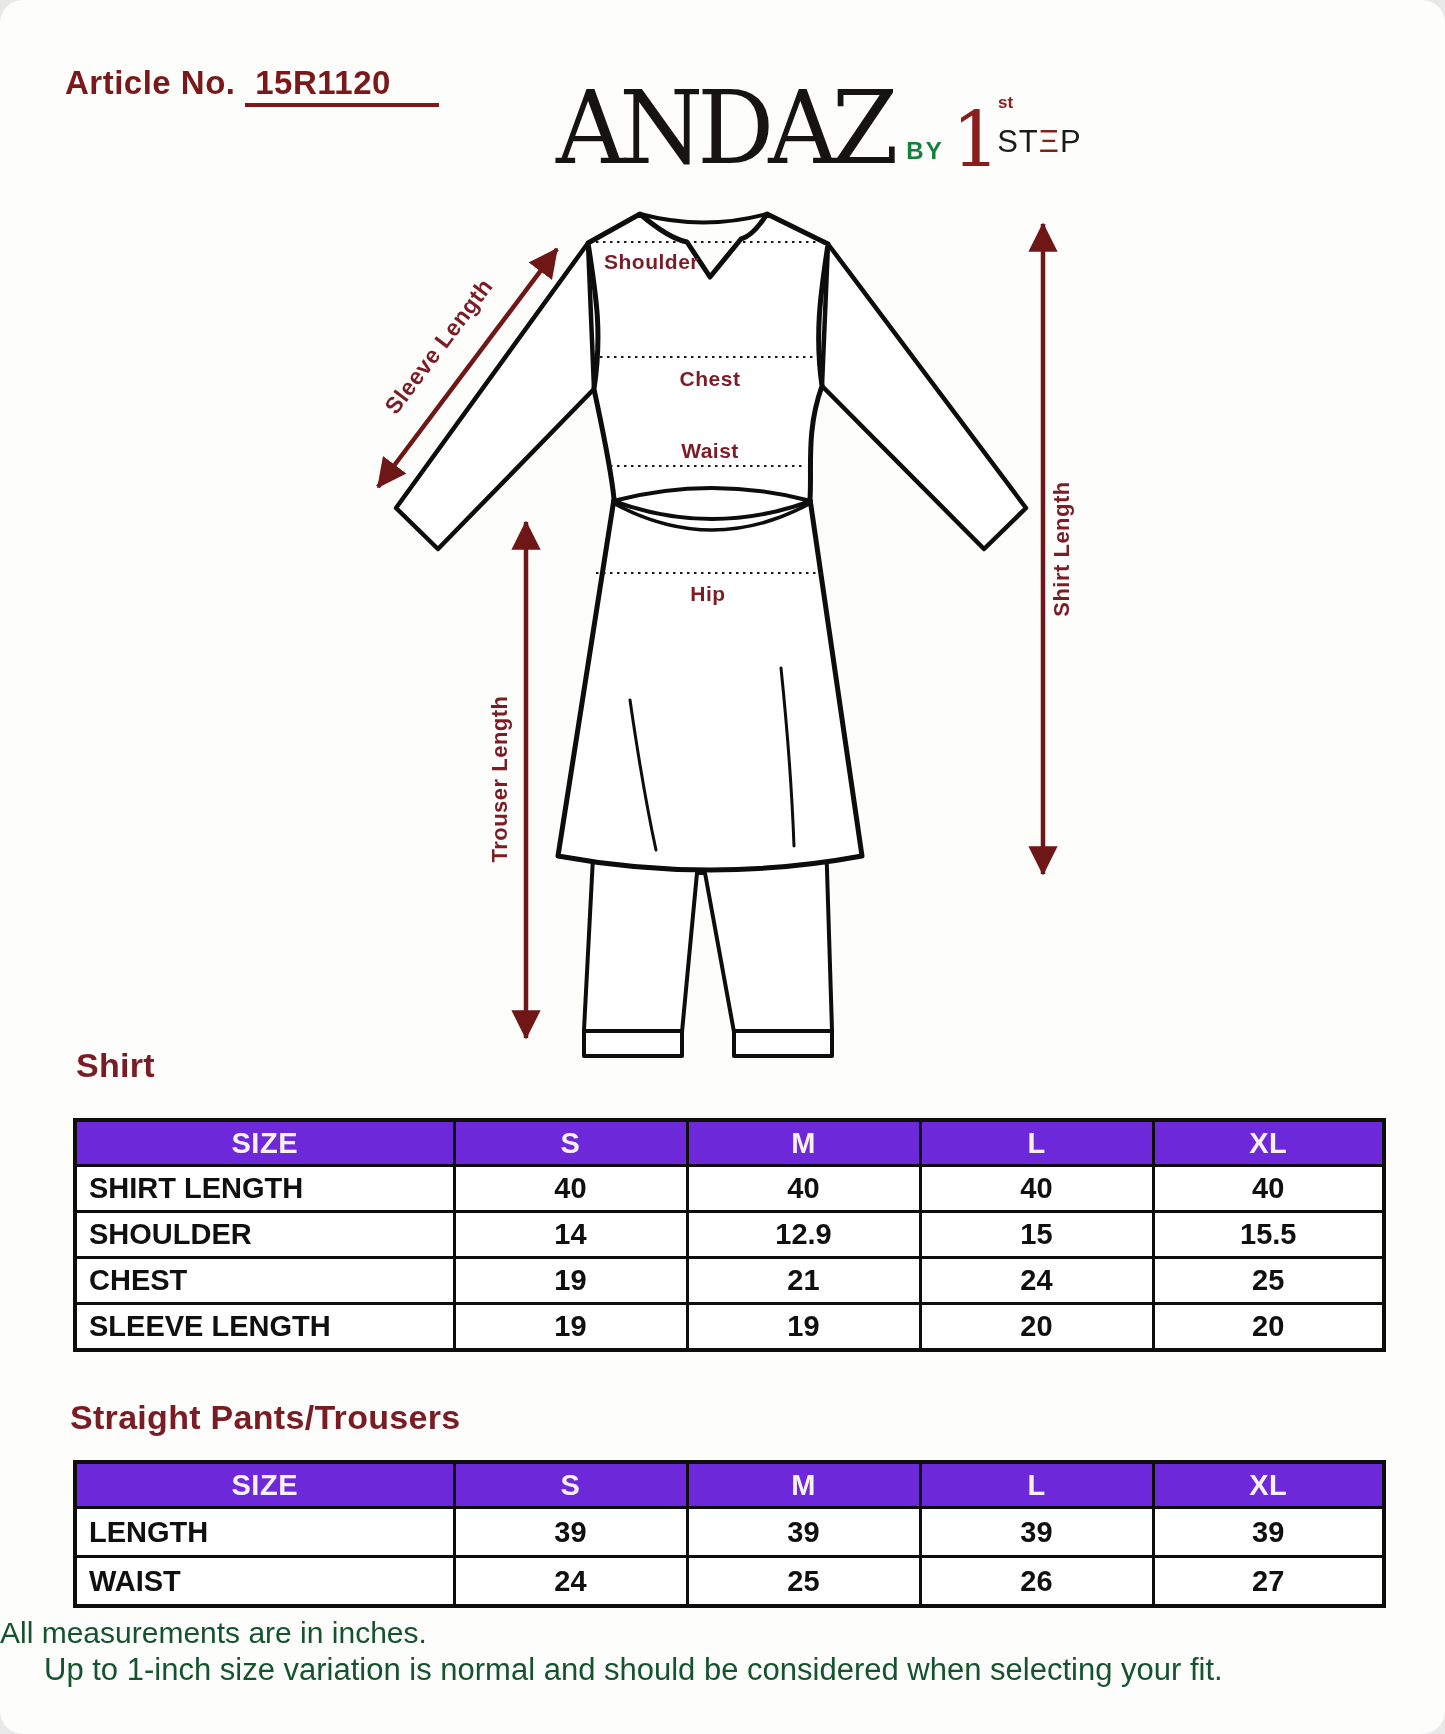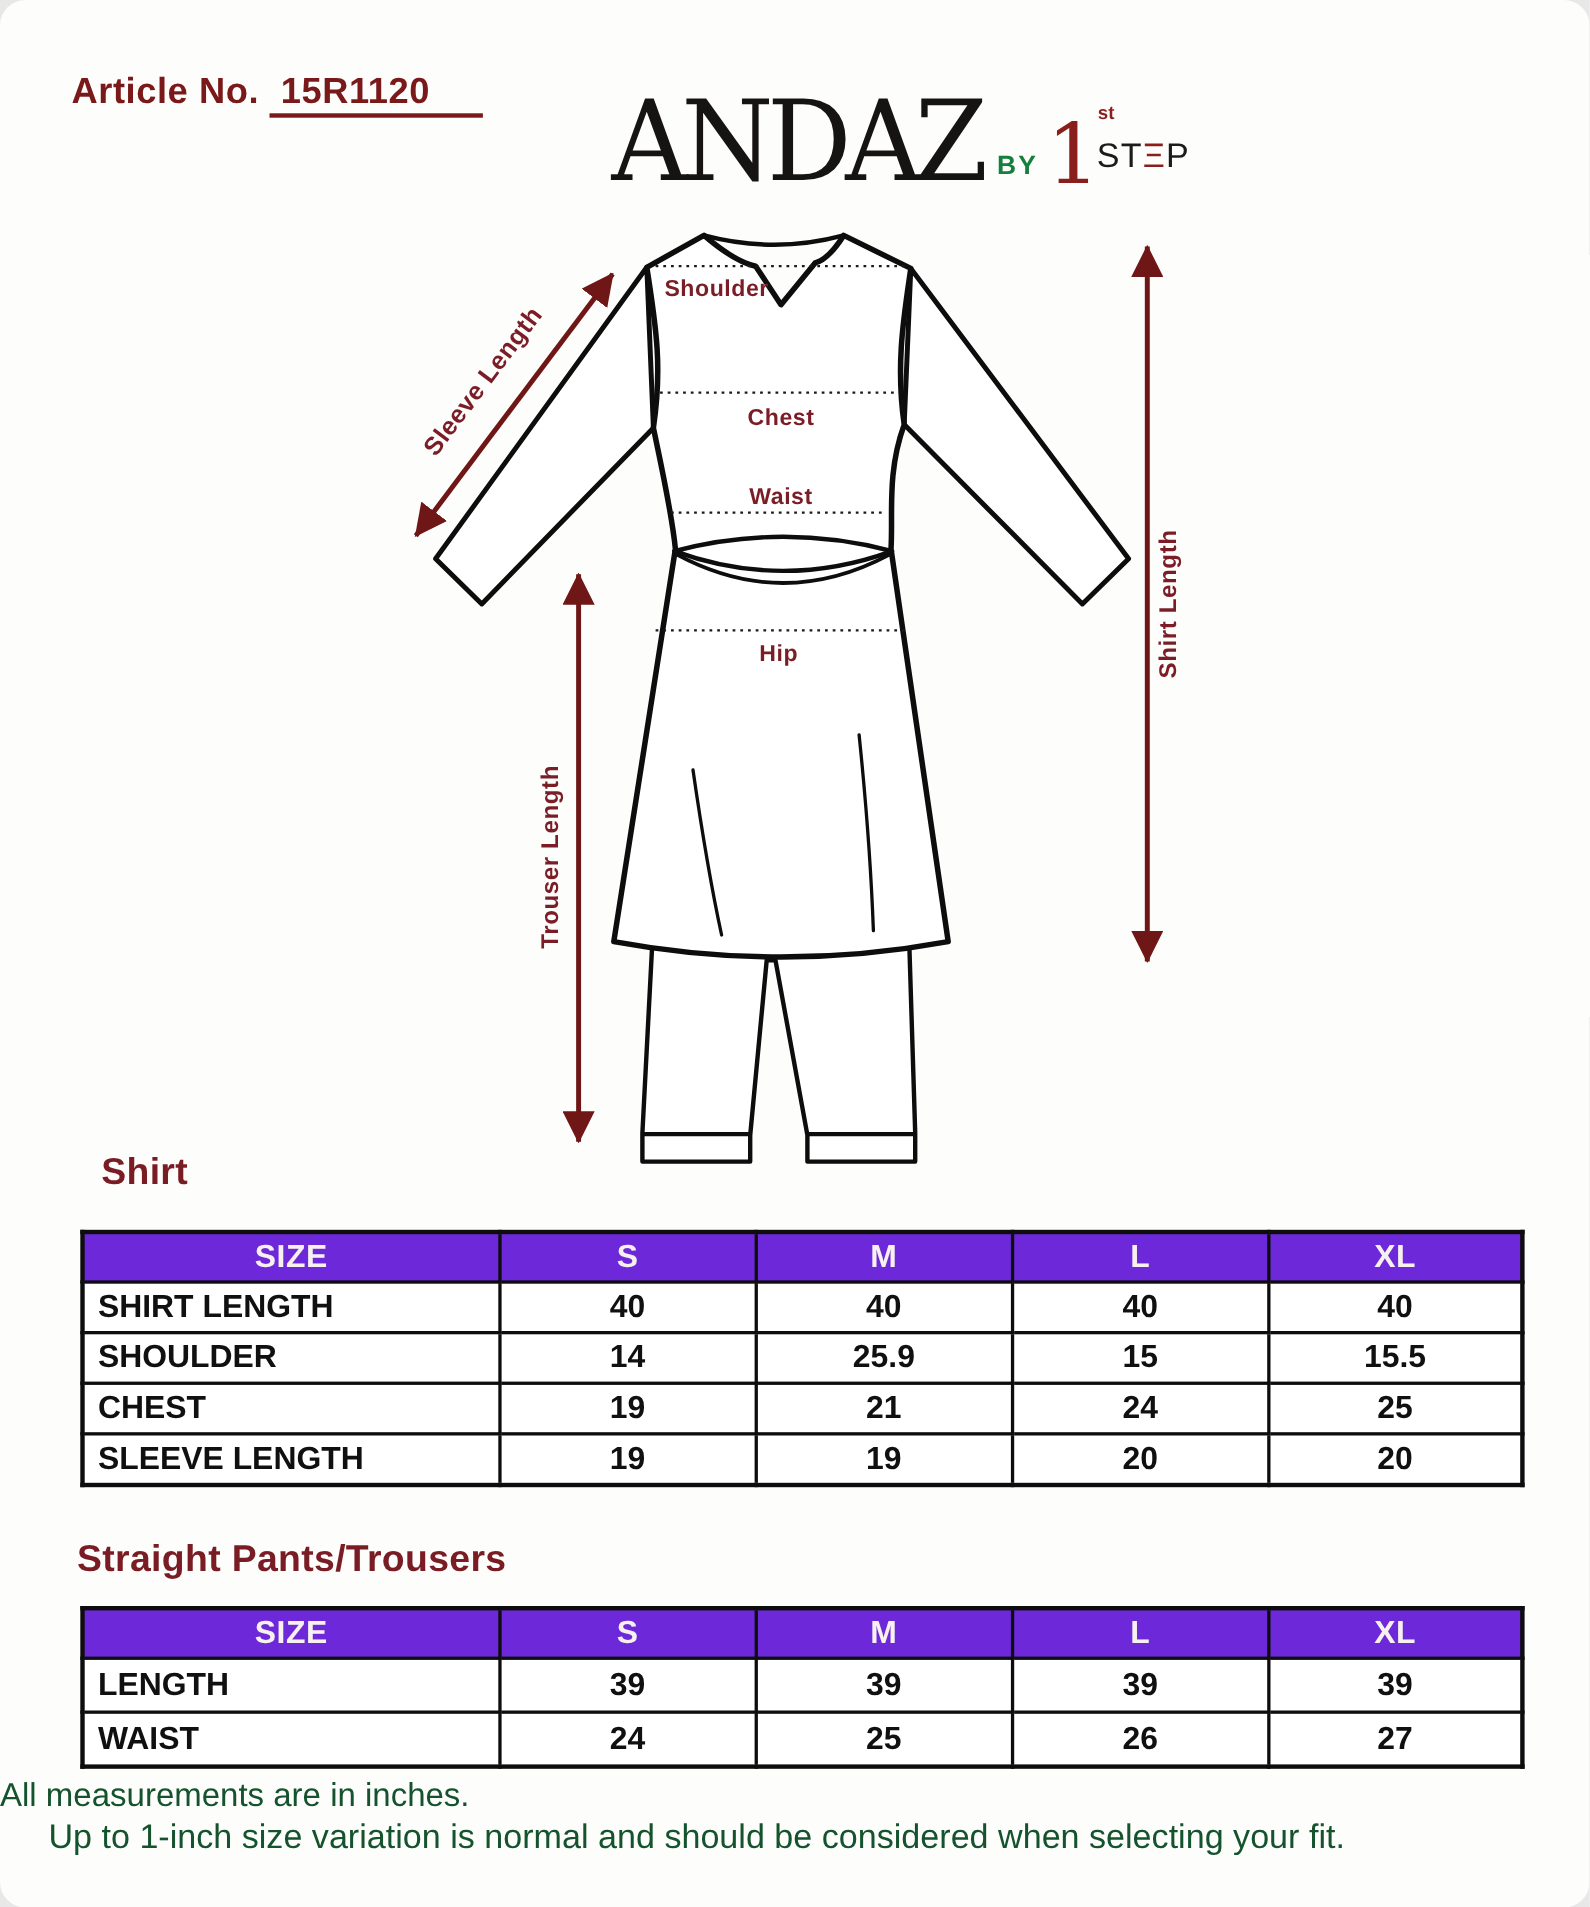--- a/index.html
+++ b/index.html
@@ -58,21 +58,21 @@
   .dlab{
     font-family:"Liberation Sans",sans-serif;
     font-size:21px;font-weight:700;fill:#7b1d26;letter-spacing:.5px;
   }
   .mid{text-anchor:middle;}
   
   .sec-heading{
     position:absolute;
     font-size:34px;font-weight:800;color:#7a1c24;letter-spacing:.3px;
   }
-  #shirt-heading{left:92px;top:1046px;}
+  #shirt-heading{left:76px;top:1046px;}
   #pants-heading{left:70px;top:1398px;}
   
   .size-table{
     position:absolute;left:73px;width:1309px;
     border-collapse:collapse;table-layout:fixed;
     border:4px solid #0d0d0d;background:#fff;
   }
   #shirt-table{top:1118px;}
   #pants-table{top:1460px;}
   .size-table th,.size-table td{
@@ -180,21 +180,21 @@
       <tr>
         <td class="lbl">SHIRT LENGTH</td>
         <td>40</td>
         <td>40</td>
         <td>40</td>
         <td>40</td>
       </tr>
       <tr>
         <td class="lbl">SHOULDER</td>
         <td>14</td>
-        <td>25.9</td>
+        <td>12.9</td>
         <td>15</td>
         <td>15.5</td>
       </tr>
       <tr>
         <td class="lbl">CHEST</td>
         <td>19</td>
         <td>21</td>
         <td>24</td>
         <td>25</td>
       </tr>

